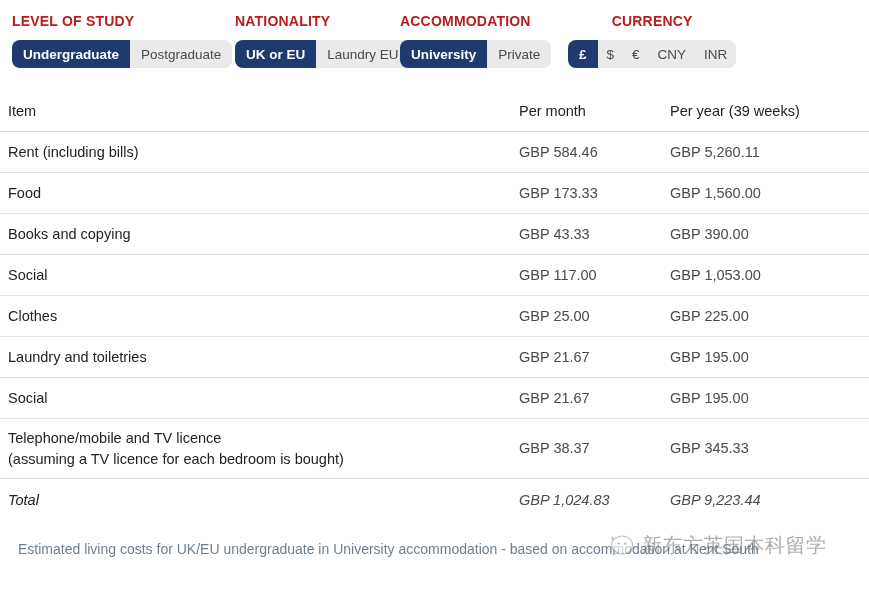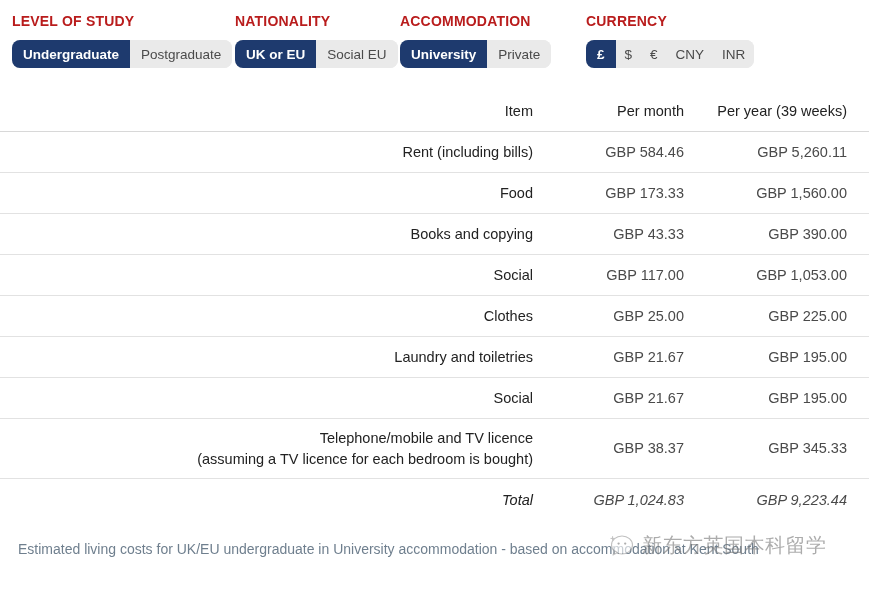--- a/index.html
+++ b/index.html
@@ -67,36 +67,35 @@
     padding: 0 9px;
     font-size: 13.5px;
   }
   .seg.cur.active {
     padding: 0 11px;
   }
 
   #group-level    { left: 12px; }
   #group-nation   { left: 235px; }
   #group-accom    { left: 400px; }
-  #group-currency { left: 586px; }
+  #group-currency { left: 568px; text-align: center; }
 
   
   #cost-table {
     position: absolute;
     left: 0;
     top: 92px;
     width: 869px;
   }
   .row {
     position: relative;
     display: flex;
     align-items: flex-start;
-    padding: 0 22px;
+    padding: 0 8px;
     box-sizing: border-box;
-    text-align: right;
   }
   .row.head {
     height: 40px;
     align-items: center;
     border-bottom: 1px solid #d8d8d8;
   }
   .row.body {
     min-height: 41px;
     border-bottom: 1px solid #e2e2e2;
     align-items: center;
@@ -182,21 +181,21 @@
     <div class="segmented">
       <div class="seg active">Undergraduate</div>
       <div class="seg">Postgraduate</div>
     </div>
   </div>
 
   <div class="filter-group" id="group-nation">
     <div class="filter-label">NATIONALITY</div>
     <div class="segmented">
       <div class="seg active">UK or EU</div>
-      <div class="seg">Social EU</div>
+      <div class="seg">Laundry EU</div>
     </div>
   </div>
 
   <div class="filter-group" id="group-accom">
     <div class="filter-label">ACCOMMODATION</div>
     <div class="segmented">
       <div class="seg active">University</div>
       <div class="seg">Private</div>
     </div>
   </div>

